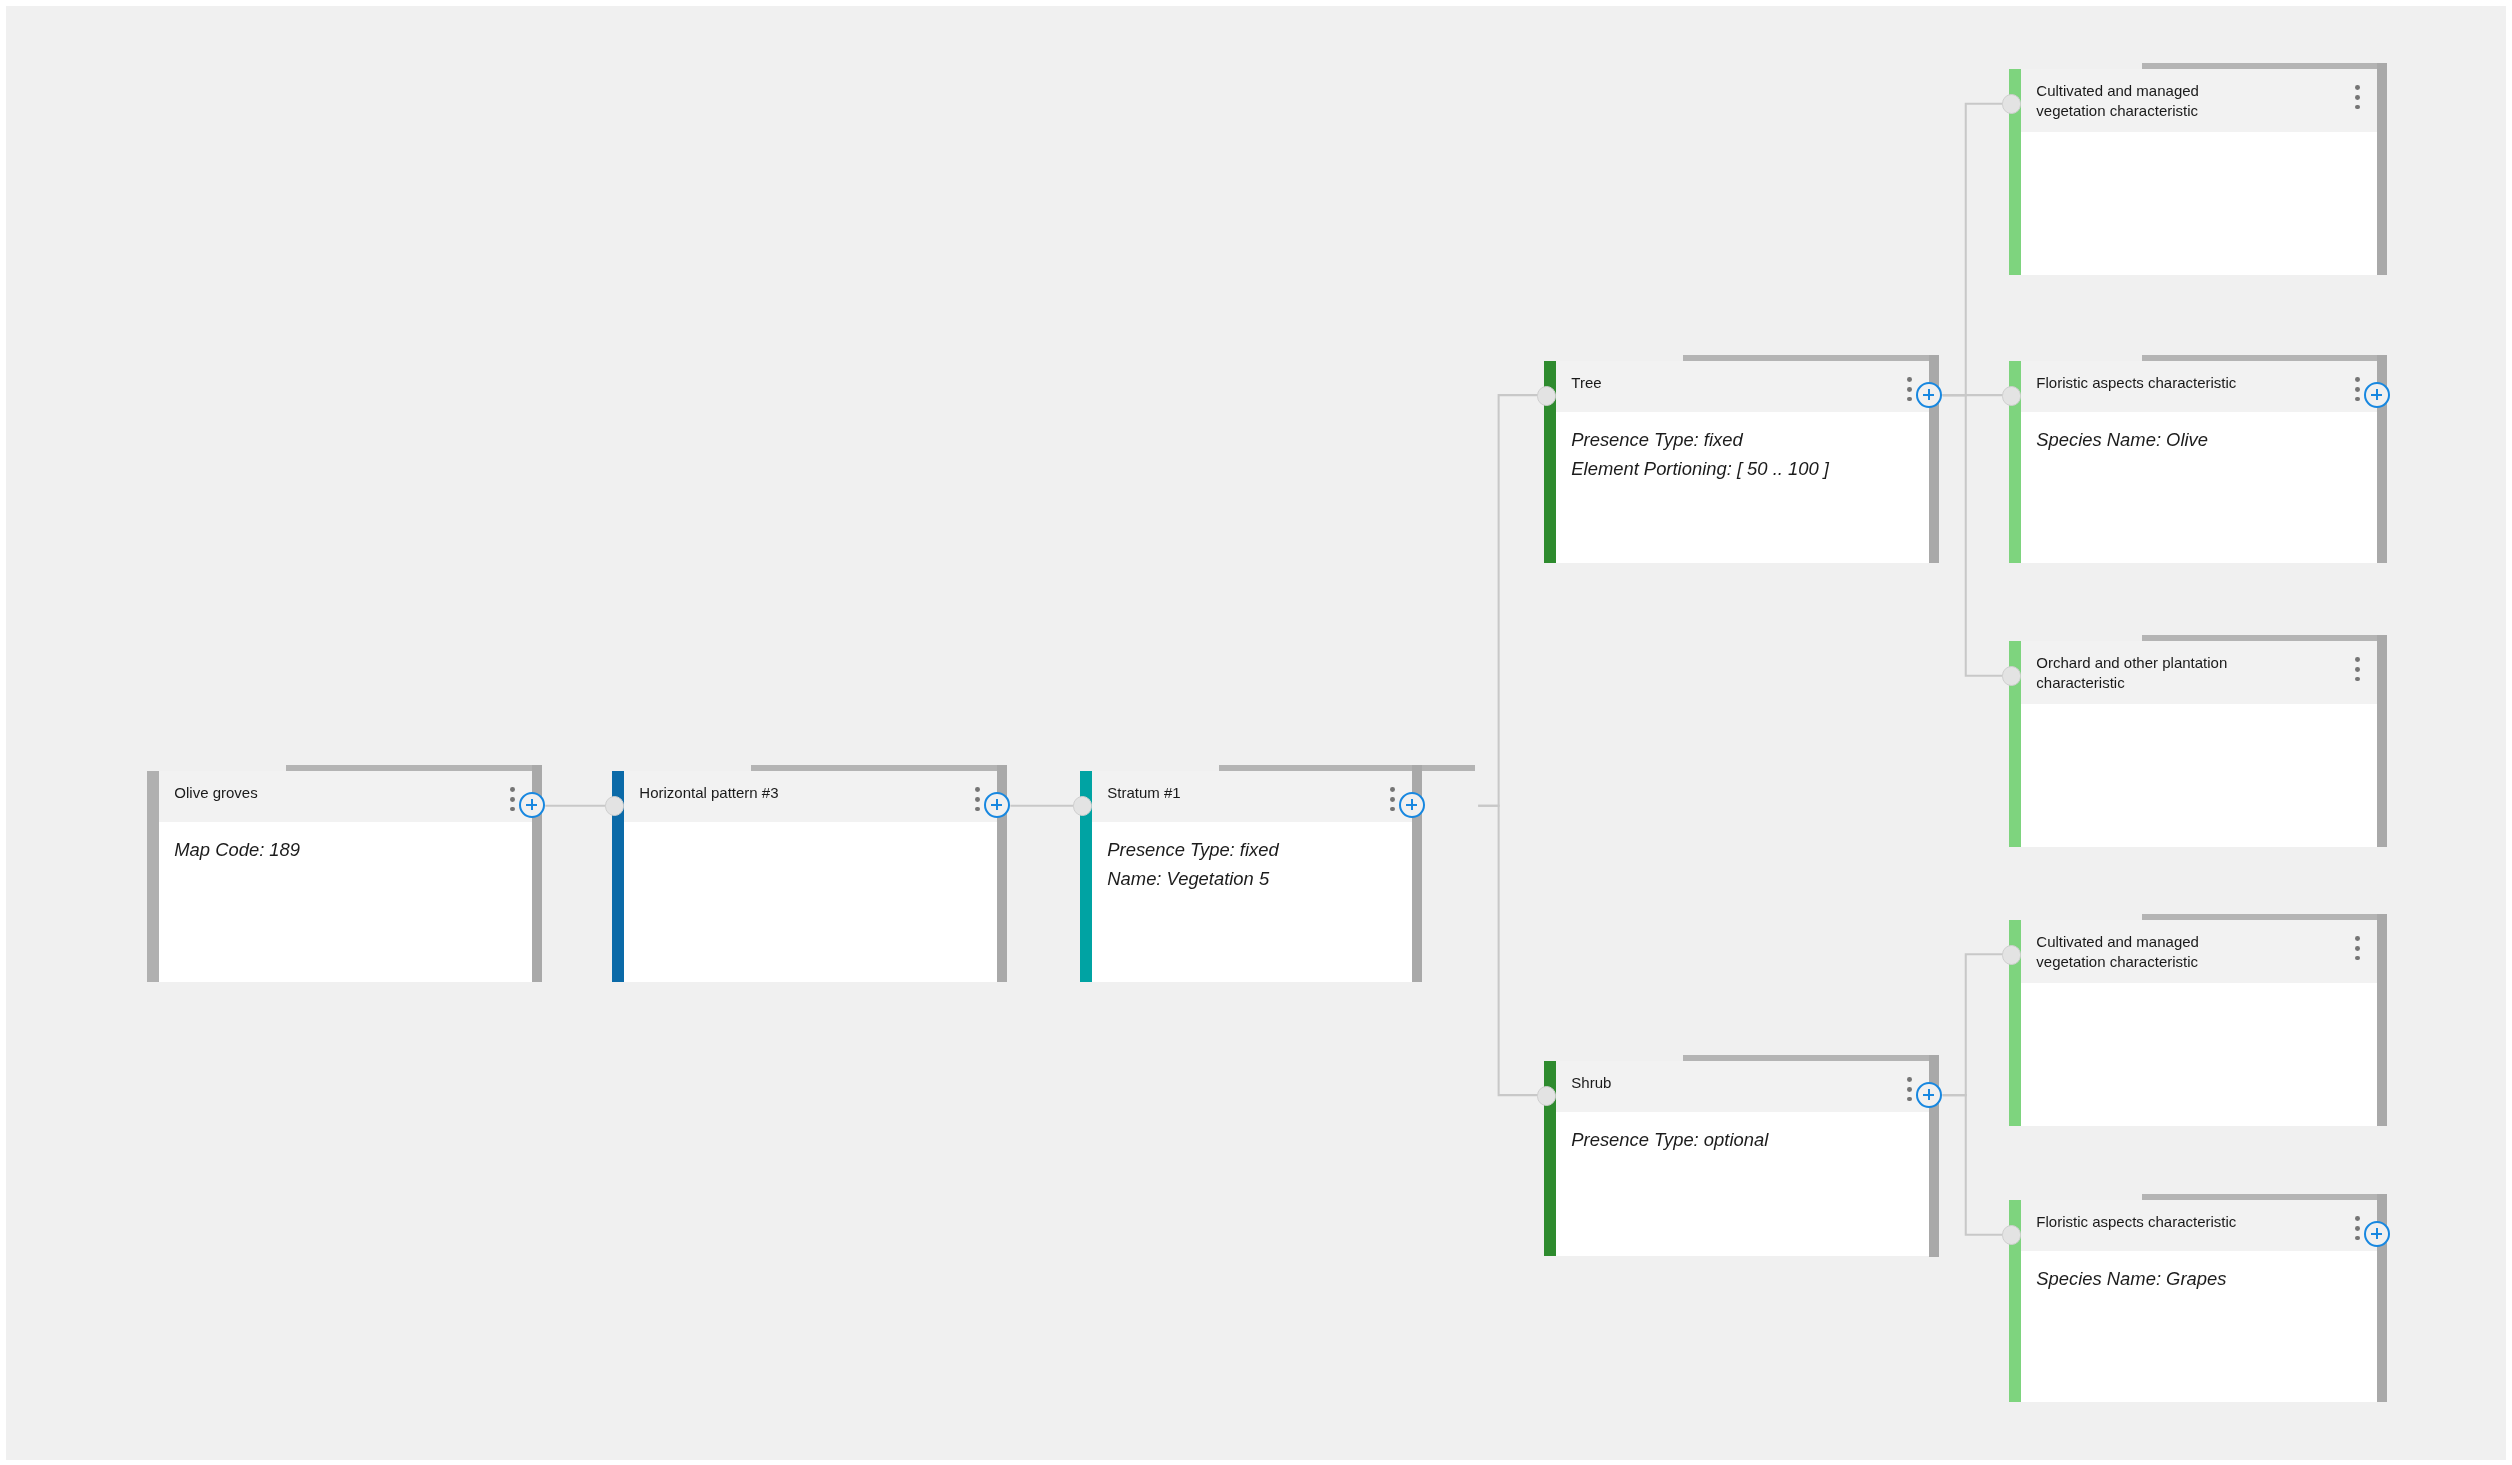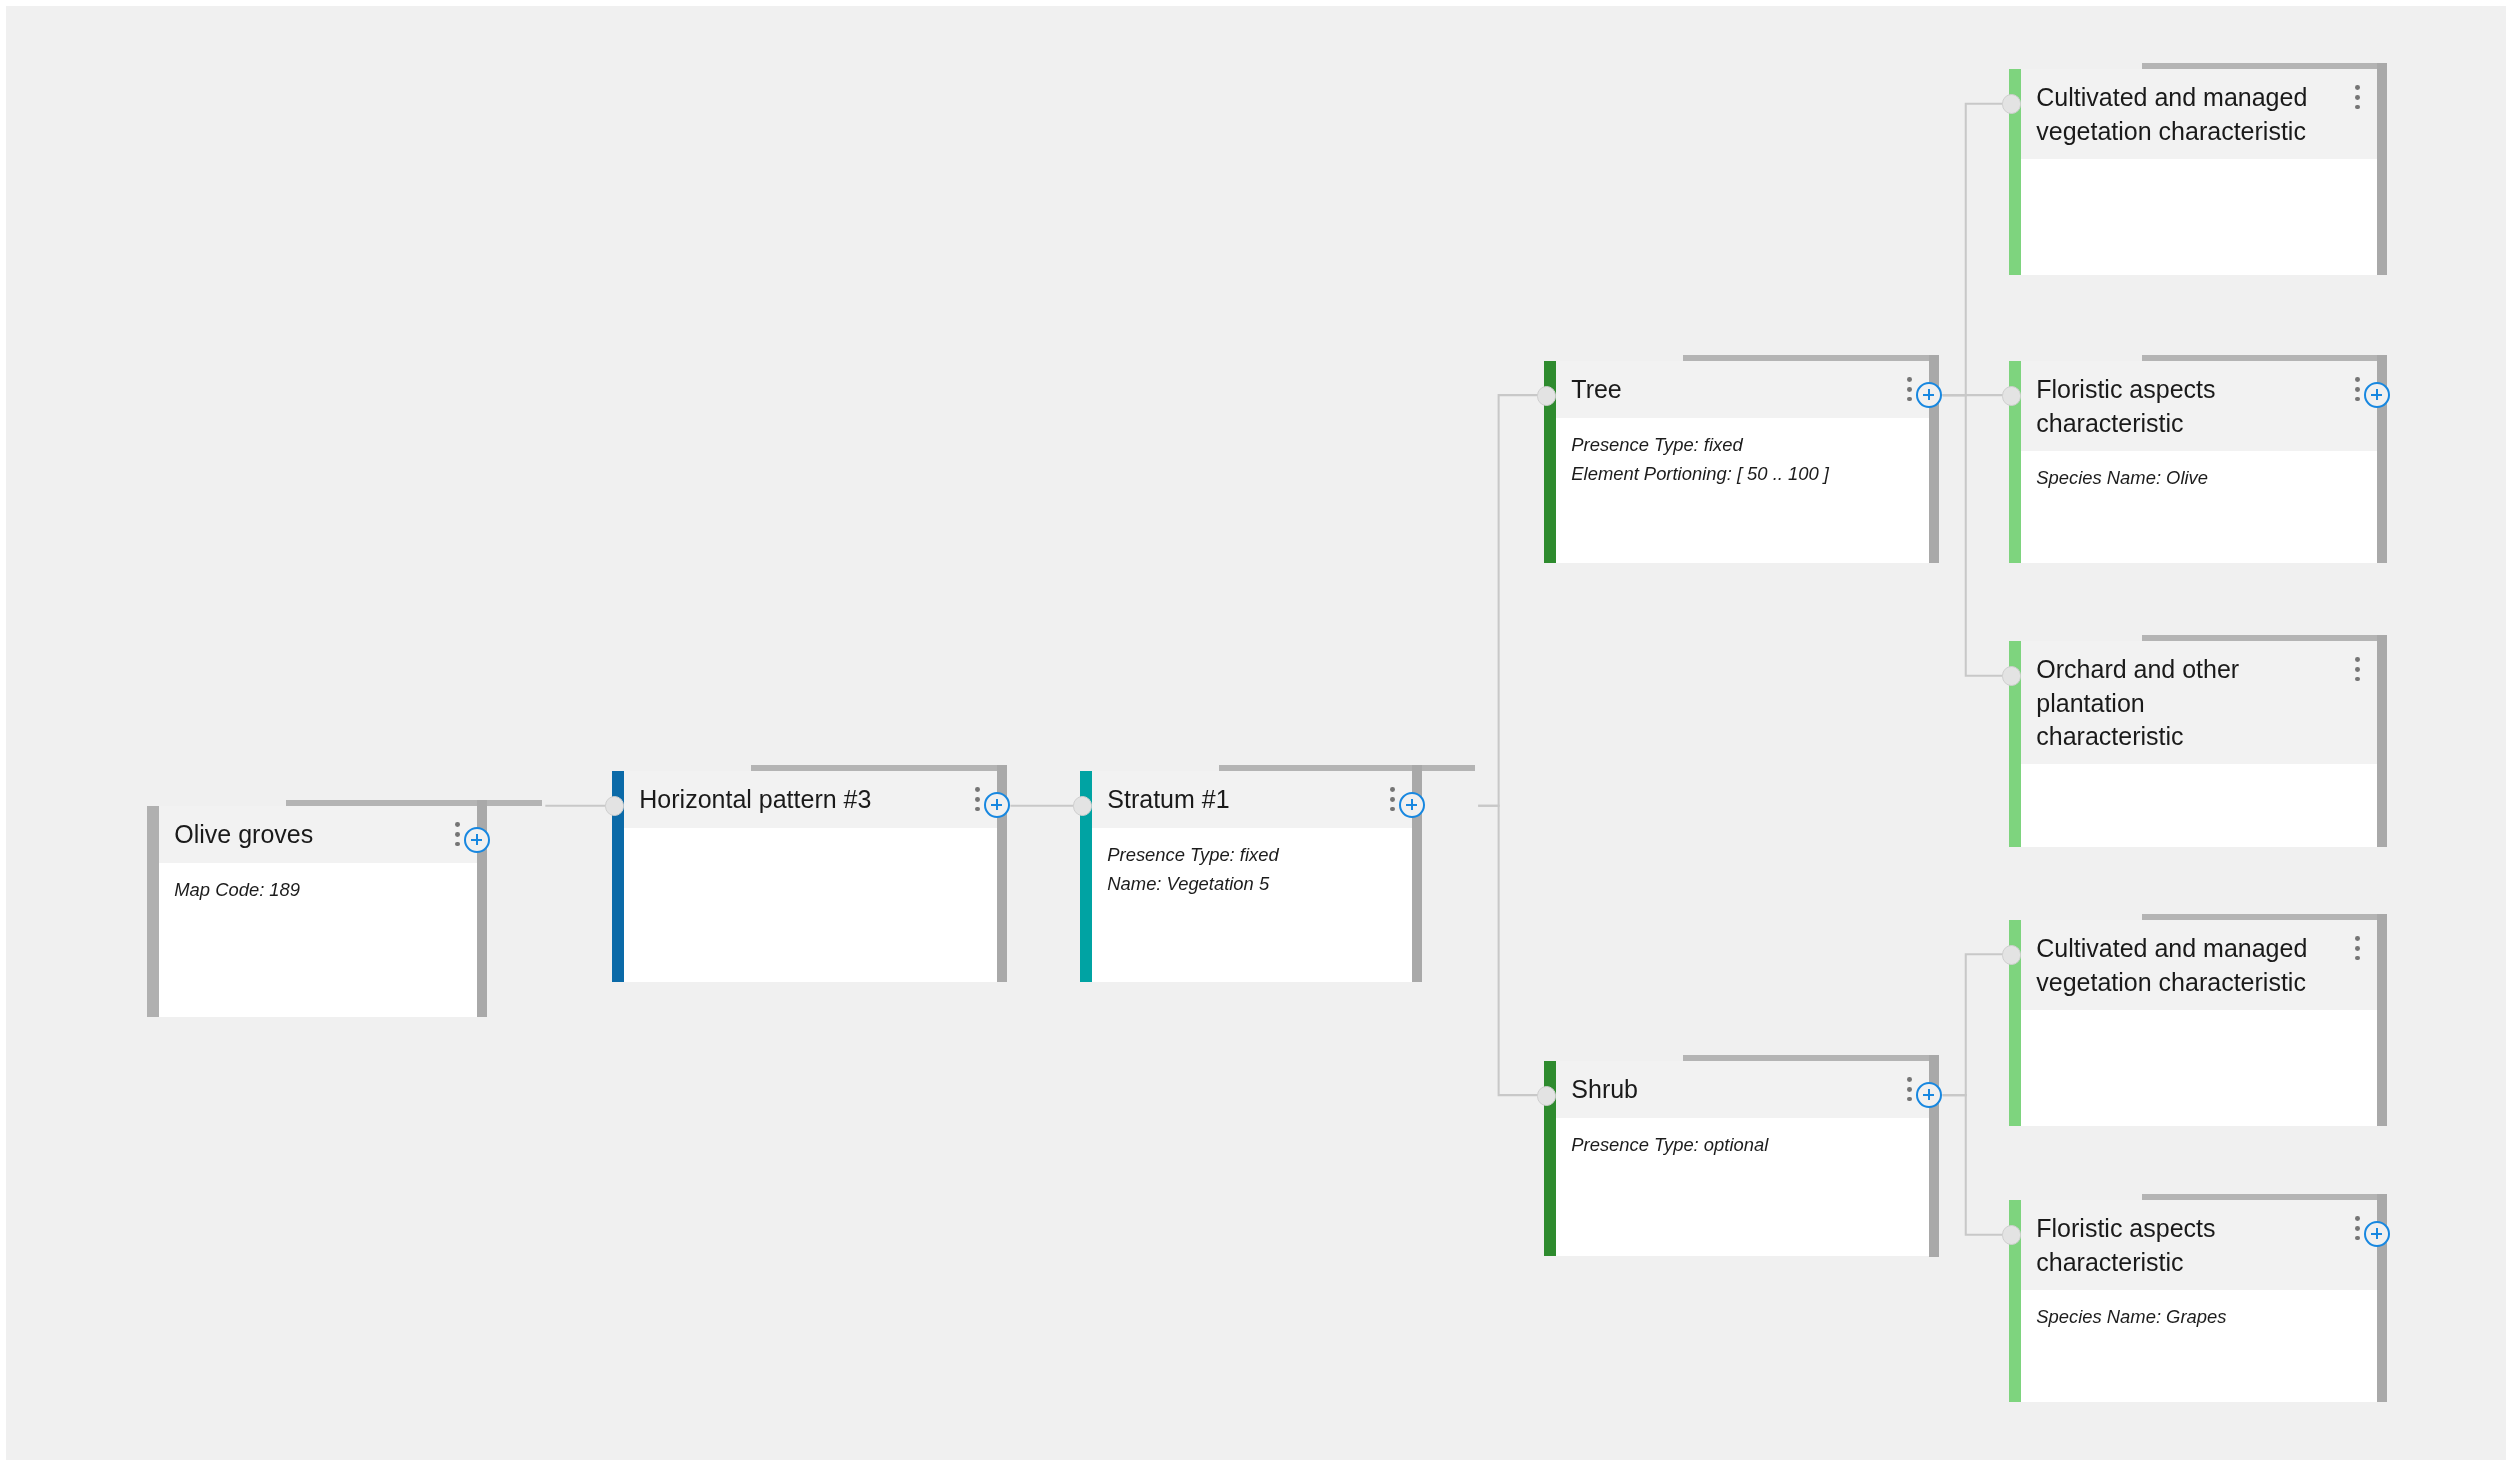--- a/index.html
+++ b/index.html
@@ -66,21 +66,21 @@
   .card-header {
     background: #f2f2f2;
     display: flex;
     align-items: flex-start;
     padding: 12.3px 9.5px 11px 15px;
     box-sizing: border-box;
     min-height: 50px;
   }
   .card-title {
     flex: 1 1 auto;
-    font-size: 25px;
+    font-size: 15px;
     line-height: 1.33;
     color: #1a1a1a;
     white-space: pre-line;
   }
   .kebab {
     flex: 0 0 auto;
     width: 20.4px;
     display: flex;
     flex-direction: column;
     align-items: center;
@@ -161,21 +161,21 @@
       <path d="M 2844 571 L 2878 571 L 2878 143 L 2939 143"></path>
       <path d="M 2844 571 L 2878 571 L 2878 571 L 2939 571"></path>
       <path d="M 2844 571 L 2878 571 L 2878 983 L 2939 983"></path>
 
       <path d="M 2844 1599 L 2878 1599 L 2878 1392 L 2939 1392"></path>
       <path d="M 2844 1599 L 2878 1599 L 2878 1804 L 2939 1804"></path>
     </g>
   </svg>
 
   <div id="nodes">
-      <div class="node" style="left: 141px; top: 800px; width: 330px; height: 211px;">
+      <div class="node" style="left: 141px; top: 765px; width: 385px; height: 211px;">
         <div class="card-shadow-top" style="left: 139px; width: 256px;"></div>
         <div class="card-shadow-right" style="height: 217px;"></div>
         <div class="card-body-wrap">
           <div class="accent" style="background: rgb(176, 176, 176);"></div>
           <div class="card-main">
             <div class="card-header">
               <div class="card-title">Olive groves</div>
               <div class="kebab">
                 <i></i>
                 <i></i>

